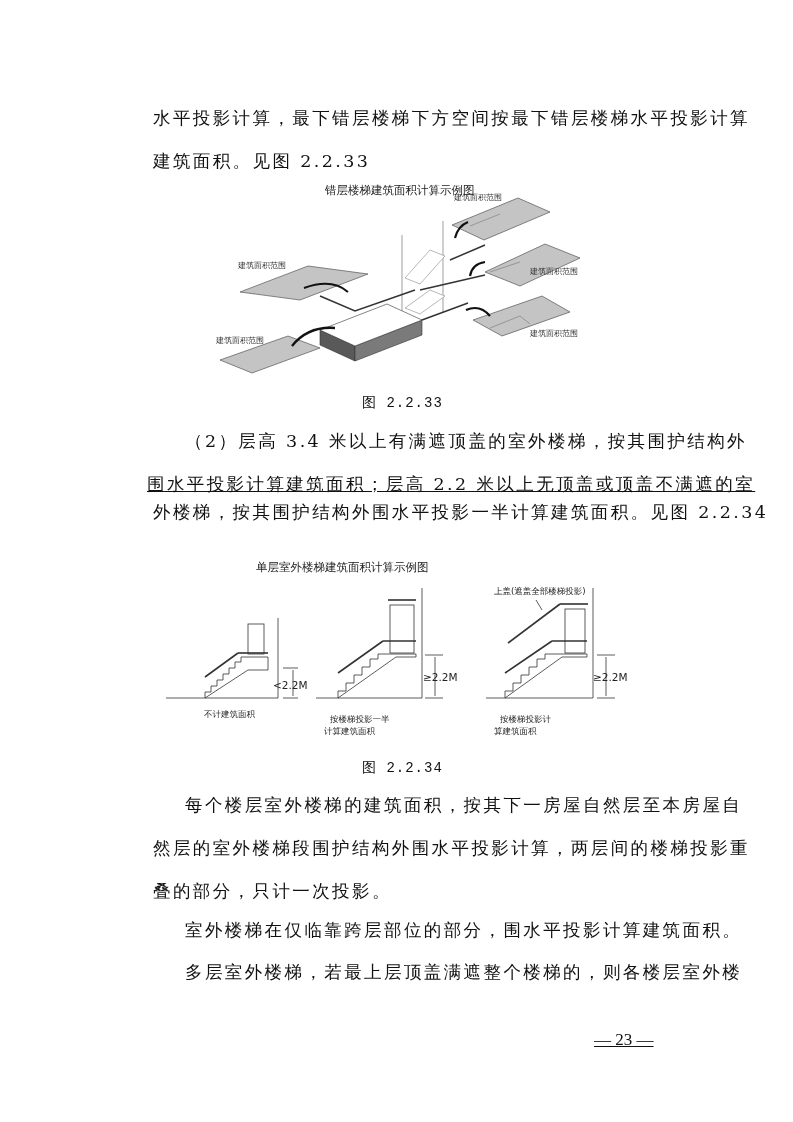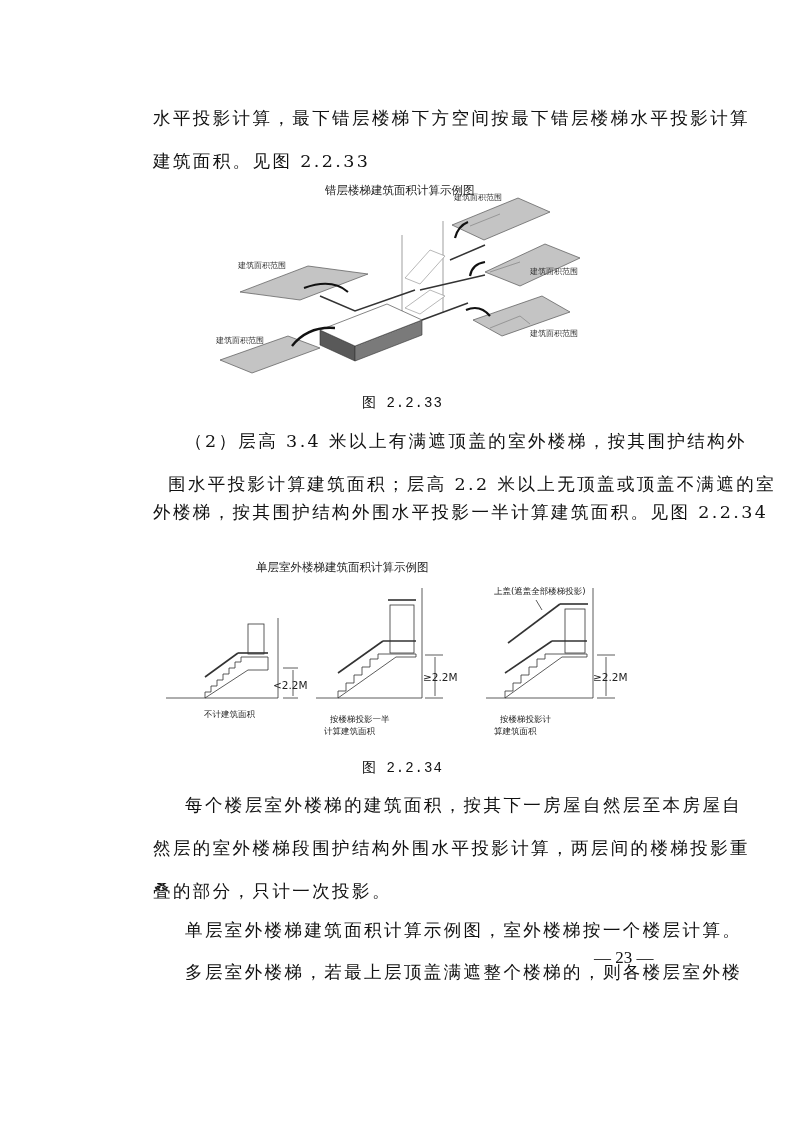--- a/index.html
+++ b/index.html
@@ -68,21 +68,21 @@
     <polygon points="273,142 342,118 370,134 302,158" fill="#c4c4c4" stroke="#555" stroke-width="0.7"></polygon>
     <polyline points="290,150 320,138 330,146" stroke="#777" stroke-width="0.6" fill="none"></polyline>
     <text x="330" y="158" font-size="8" fill="#333">建筑面积范围</text>
   </g>
   <path d="M266 132 Q 280 126 290 138" stroke="#111" stroke-width="2.2" fill="none"></path>
 </svg>
 
 <div class="caption" style="left:362px; top:394px;">图 2.2.33</div>
 
 <div class="line" style="left:150px; top:429px;">（2）层高 3.4 米以上有满遮顶盖的室外楼梯，按其围护结构外</div>
-<div class="line" style="left:133px; top:472px;">围水平投影计算建筑面积；层高 2.2 米以上无顶盖或顶盖不满遮的室</div>
+<div class="line" style="left:112px; top:472px;text-decoration:underline;">围水平投影计算建筑面积；层高 2.2 米以上无顶盖或顶盖不满遮的室</div>
 <div class="line" style="left:118px; top:500px;text-align:right;">外楼梯，按其围护结构外围水平投影一半计算建筑面积。见图 2.2.34</div>
 
 <svg class="fig" width="470" height="190" viewBox="0 0 470 190" style="left:160px; top:555px;">
   <text x="96" y="16" font-size="11.5" fill="#222">单层室外楼梯建筑面积计算示例图</text>
 
   <g stroke="#333" stroke-width="0.8" fill="none">
     <line x1="6" y1="143" x2="118" y2="143"></line>
     <line x1="118" y1="63" x2="118" y2="143"></line>
     <rect x="88" y="69" width="16" height="30" fill="#fff"></rect>
     <line x1="45" y1="143" x2="88" y2="115"></line>
@@ -132,16 +132,16 @@
   <text x="433" y="126" font-size="10.5" fill="#222">≥2.2M</text>
   <text x="340" y="167" font-size="8.5" fill="#222">按楼梯投影计</text>
   <text x="334" y="179" font-size="8.5" fill="#222">算建筑面积</text>
 </svg>
 
 <div class="caption" style="left:362px; top:759px;">图 2.2.34</div>
 
 <div class="line" style="left:150px; top:793px;">每个楼层室外楼梯的建筑面积，按其下一房屋自然层至本房屋自</div>
 <div class="line" style="left:118px; top:836px;">然层的室外楼梯段围护结构外围水平投影计算，两层间的楼梯投影重</div>
 <div class="line" style="left:118px; top:879px;">叠的部分，只计一次投影。</div>
-<div class="line" style="left:150px; top:918px;">单层室外楼梯建筑面积计算示例图，室外楼梯按一个楼层计算。</div>
+<div class="line" style="left:150px; top:918px;">室外楼梯在仅临靠跨层部位的部分，围水平投影计算建筑面积。</div>
 <div class="line" style="left:150px; top:960px;">多层室外楼梯，若最上层顶盖满遮整个楼梯的，则各楼层室外楼</div>
 
-<div class="pagenum" style="left:594px; top:948px;">— 23 —</div>
+<div class="pagenum" style="left:594px; top:1030px;text-decoration:underline;">— 23 —</div>
 
 </body></html>

